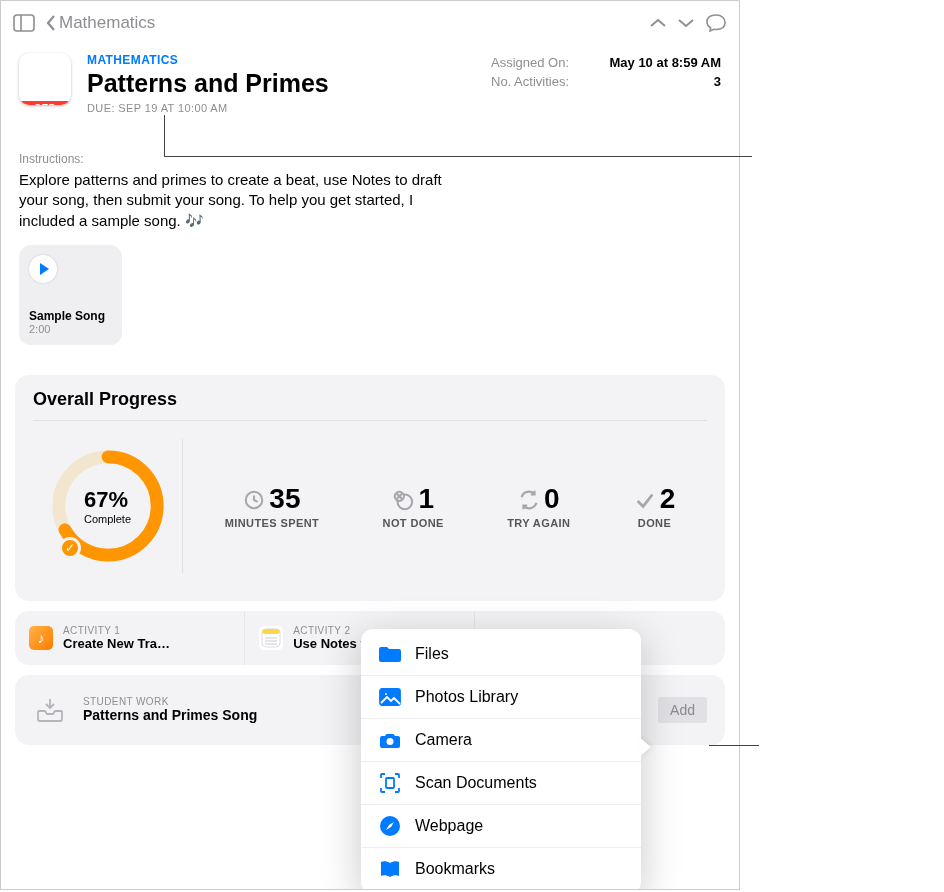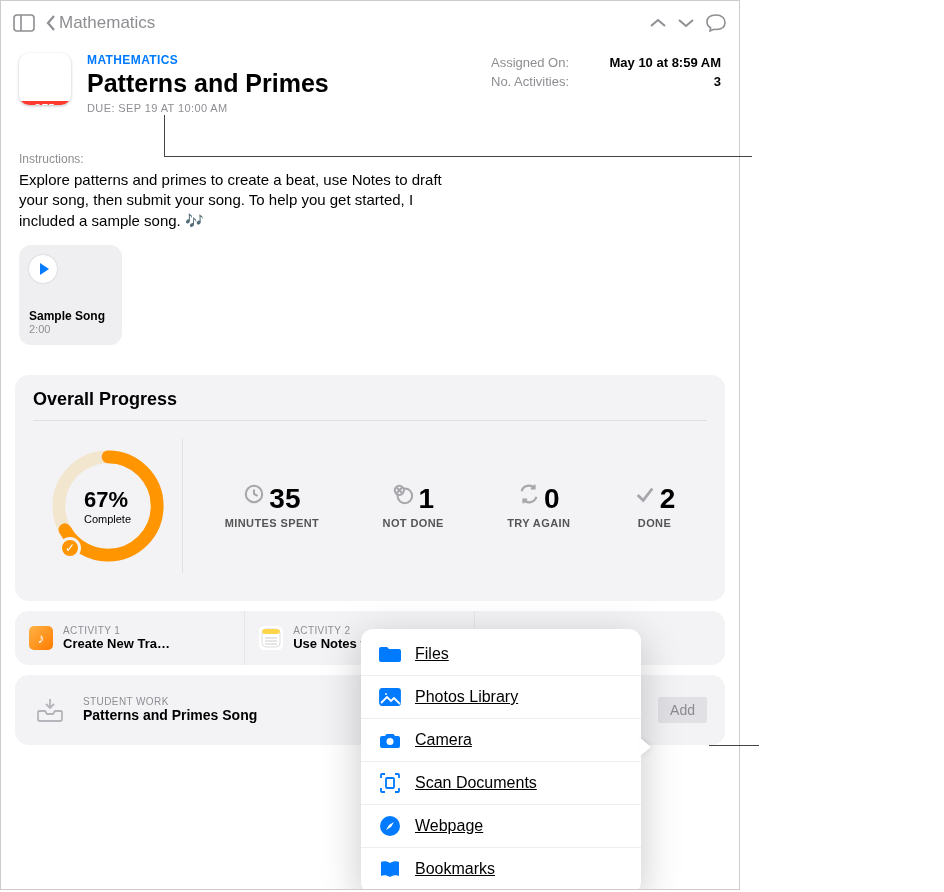--- a/index.html
+++ b/index.html
@@ -73,21 +73,21 @@
   .panel h3 { font-size:18px; font-weight:700; padding-bottom:10px; border-bottom:1px solid #e0e0e4; }
   .progress-row { display:flex; align-items:center; margin-top:18px; gap:0; }
   .ring-wrap { width:150px; display:flex; justify-content:center; position:relative; border-right:1px solid #e0e0e4; padding:8px 0; }
   .ring-svg { transform: rotate(-90deg); }
   .ring-label { position:absolute; top:50%; left:50%; transform:translate(-50%,-50%); text-align:left; }
   .ring-pct { font-size:22px; font-weight:700; }
   .ring-sub { font-size:11px; }
   .ring-badge { position:absolute; bottom:14px; left:26px; width:22px; height:22px; background:#ff9500; border-radius:50%; border:3px solid #f3f2f5; display:flex; align-items:center; justify-content:center; color:#fff; font-size:12px; }
   .stats { flex:1; display:flex; justify-content:space-around; padding-left:10px; }
   .stat { text-align:center; }
-  .stat-top { display:flex; align-items:flex-start; justify-content:center; gap:4px; }
+  .stat-top { display:flex; align-items:flex-end; justify-content:center; gap:4px; }
   .stat-num { font-size:28px; font-weight:800; }
   .stat-lbl { font-size:11px; font-weight:700; color:#555; letter-spacing:0.4px; margin-top:2px; }
   .stat-icon { color:#a6a6ab; }
   .activities-panel {
     margin: 10px 14px 0;
     background:#f3f2f5;
     border-radius:14px;
     display:flex;
     padding: 0;
   }
@@ -136,21 +136,20 @@
     border-left:12px solid #fff;
     border-top:10px solid transparent;
     border-bottom:10px solid transparent;
     filter: drop-shadow(2px 0 2px rgba(0,0,0,0.08));
   }
   .pop-item {
     display:flex; align-items:center; gap:14px;
     padding:10px 18px;
     font-size:16px;
     cursor:pointer;
-    text-decoration:underline;
   }
   .pop-item + .pop-item { border-top:1px solid #eee; }
   .pop-icon { width:22px; height:22px; color:#007aff; display:flex; align-items:center; justify-content:center; }
   
   .anno-line1 {
     position:absolute;
     left:164px; top:115px;
     width:588px; height:42px;
     border-left:1px solid #444;
     border-bottom:1px solid #444;

